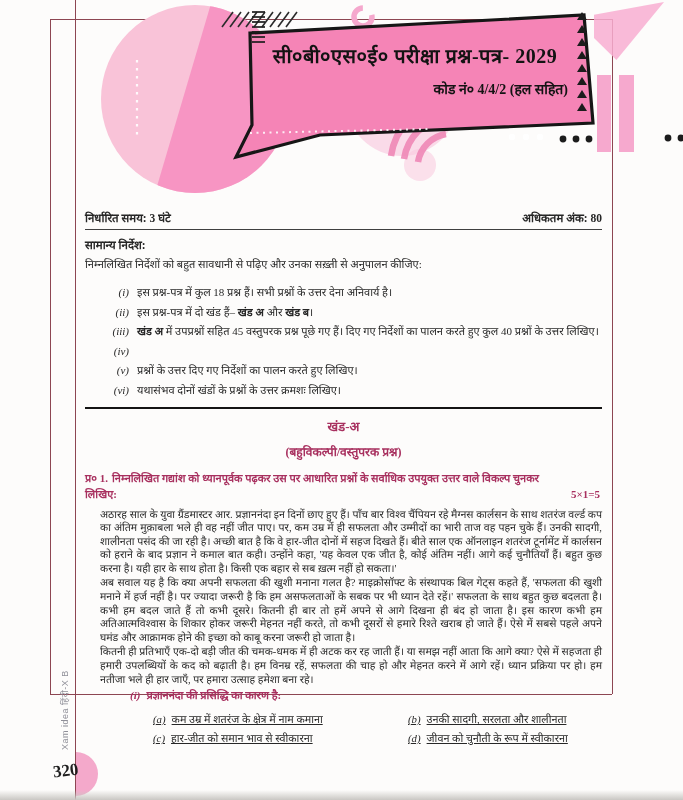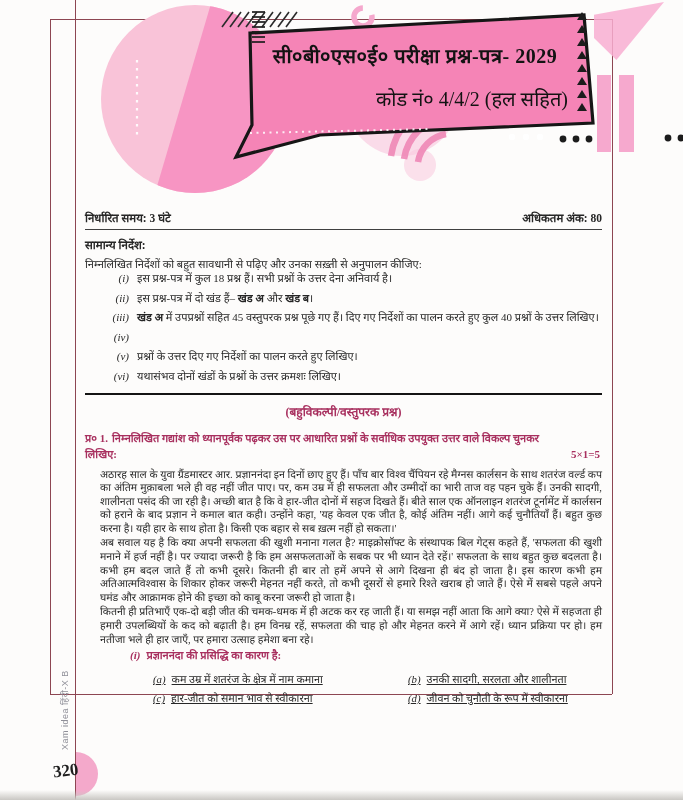--- a/index.html
+++ b/index.html
@@ -18,37 +18,37 @@
   .bar1{left:597px;top:75px;width:14px;height:77px;}
   .bar2{left:619px;top:75px;width:15px;height:77px;}
   .wedge{position:absolute;left:594px;top:2px;width:70px;height:58px;background:#f8aed1;
          clip-path:polygon(0 22%,100% 0,32% 100%,0 62%);opacity:.85;z-index:2;}
   .tri-col{position:absolute;left:577px;top:12px;z-index:4;display:flex;flex-direction:column;gap:5px;}
   .tri-col span{width:0;height:0;border-left:5px solid transparent;border-right:5px solid transparent;
                 border-bottom:8px solid #1c1c1c;}
   
   .hdr{position:absolute;left:252px;top:42px;width:326px;z-index:5;color:#131313;}
   .hdr .l1{font-size:20px;font-weight:bold;text-align:center;letter-spacing:.5px;white-space:nowrap;}
-  .hdr .l2{font-size:20px;font-weight:normal;text-align:right;padding-right:10px;margin-top:16px;white-space:nowrap;}
+  .hdr .l2{font-size:14px;font-weight:bold;text-align:right;padding-right:10px;margin-top:10px;white-space:nowrap;}
   
   .semicircle{position:absolute;left:76px;top:752px;width:22px;height:44px;background:#f4a9cb;
               border-radius:0 44px 44px 0;z-index:2;}
   .pageno{position:absolute;left:53px;top:761px;z-index:4;font-size:17px;font-weight:bold;
           transform:rotate(-7deg);color:#1d1d1d;}
   .side-label{position:absolute;left:58px;top:625px;height:125px;z-index:2;color:#8f8f98;
               font-size:9px;letter-spacing:.5px;writing-mode:vertical-rl;transform:rotate(180deg);
               font-family:"Liberation Sans",sans-serif;}
   .bottom-strip{position:absolute;left:0;bottom:0;width:683px;height:10px;z-index:6;
                 background:linear-gradient(to bottom,rgba(200,198,194,0),#c9c7c3);}
   
   .content{position:absolute;left:85px;top:210px;width:517px;z-index:5;}
   .meta{display:flex;justify-content:space-between;font-weight:bold;font-size:11.5px;}
   .rule-thin{border:none;border-top:1.3px solid #3f3f3f;margin:4px 0 7px;}
   .inst-head{font-weight:bold;font-size:11.5px;margin-bottom:4px;}
-  .inst-intro{font-size:11px;margin-bottom:0;}
+  .inst-intro{font-size:11px;margin-bottom:14px;}
   .inst-item{display:flex;font-size:11px;margin-bottom:4.5px;line-height:15px;}
   .inst-item .num{width:30px;min-width:30px;text-align:right;margin-left:14px;margin-right:8px;font-style:italic;}
   .rule-thick{border:none;border-top:2px solid #141414;margin:9px 0 8px;}
   .sec-title{text-align:center;font-weight:bold;font-size:13px;color:#a8305f;margin-top:4px;}
   .sec-sub{text-align:center;font-weight:bold;font-size:12px;color:#a8305f;margin-top:8px;margin-bottom:10px;}
   .q1{position:relative;font-weight:bold;font-size:11px;color:#a8305f;line-height:16px;}
   .q1 .qlabel{margin-right:4px;}
   .q1 .marks{position:absolute;right:2px;bottom:0;}
   .q1 .qtext{display:inline;}
   .q1-wrap{padding-right:60px;}
@@ -186,20 +186,21 @@
       <span class="num">(v)</span>
       <span><span>प्रश्नों के उत्तर दिए गए निर्देशों का पालन करते हुए लिखिए।</span><b></b><span></span><b></b><span></span></span>
     </div>
     <div class="inst-item">
       <span class="num">(vi)</span>
       <span><span>यथासंभव दोनों खंडों के प्रश्नों के उत्तर क्रमशः लिखिए।</span><b></b><span></span><b></b><span></span></span>
     </div>
 
     <hr class="rule-thick">
 
+    <div class="sec-title">खंड-अ</div>
     <div class="sec-sub">(बहुविकल्पी/वस्तुपरक प्रश्न)</div>
 
     <div class="q1 q1-wrap">
       <span class="qlabel">प्र० 1.</span><span class="qtext">निम्नलिखित गद्यांश को ध्यानपूर्वक पढ़कर उस पर आधारित प्रश्नों के सर्वाधिक उपयुक्त उत्तर वाले विकल्प चुनकर लिखिए:</span>
       <span class="marks">5×1=5</span>
     </div>
 
     <div class="passage">
       <p>अठारह साल के युवा ग्रैंडमास्टर आर. प्रज्ञाननंदा इन दिनों छाए हुए हैं। पाँच बार विश्व चैंपियन रहे मैग्नस कार्लसन के साथ शतरंज वर्ल्ड कप का अंतिम मुक़ाबला भले ही वह नहीं जीत पाए। पर, कम उम्र में ही सफलता और उम्मीदों का भारी ताज वह पहन चुके हैं। उनकी सादगी, शालीनता पसंद की जा रही है। अच्छी बात है कि वे हार-जीत दोनों में सहज दिखते हैं। बीते साल एक ऑनलाइन शतरंज टूर्नामेंट में कार्लसन को हराने के बाद प्रज्ञान ने कमाल बात कही। उन्होंने कहा, 'यह केवल एक जीत है, कोई अंतिम नहीं। आगे कई चुनौतियाँ हैं। बहुत कुछ करना है। यही हार के साथ होता है। किसी एक बहार से सब ख़त्म नहीं हो सकता।'</p>
       <p>अब सवाल यह है कि क्या अपनी सफलता की खुशी मनाना गलत है? माइक्रोसॉफ्ट के संस्थापक बिल गेट्स कहते हैं, 'सफलता की खुशी मनाने में हर्ज नहीं है। पर ज्यादा जरूरी है कि हम असफलताओं के सबक पर भी ध्यान देते रहें।' सफलता के साथ बहुत कुछ बदलता है। कभी हम बदल जाते हैं तो कभी दूसरे। कितनी ही बार तो हमें अपने से आगे दिखना ही बंद हो जाता है। इस कारण कभी हम अतिआत्मविश्वास के शिकार होकर जरूरी मेहनत नहीं करते, तो कभी दूसरों से हमारे रिश्ते खराब हो जाते हैं। ऐसे में सबसे पहले अपने घमंड और आक्रामक होने की इच्छा को काबू करना जरूरी हो जाता है।</p>

